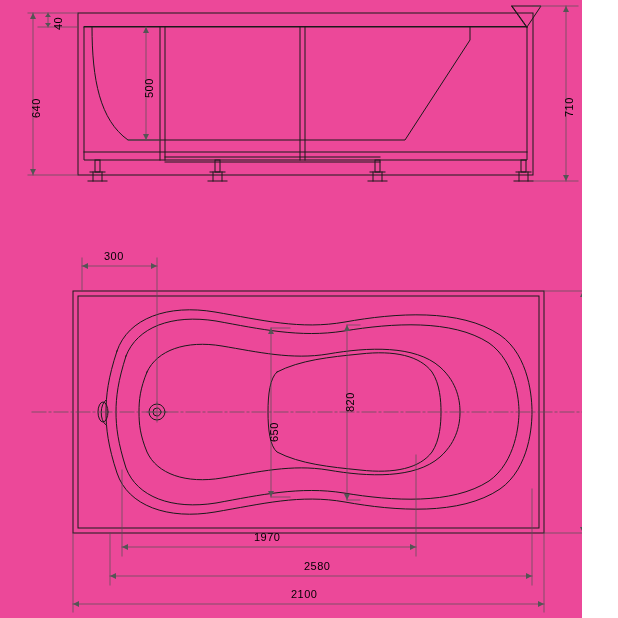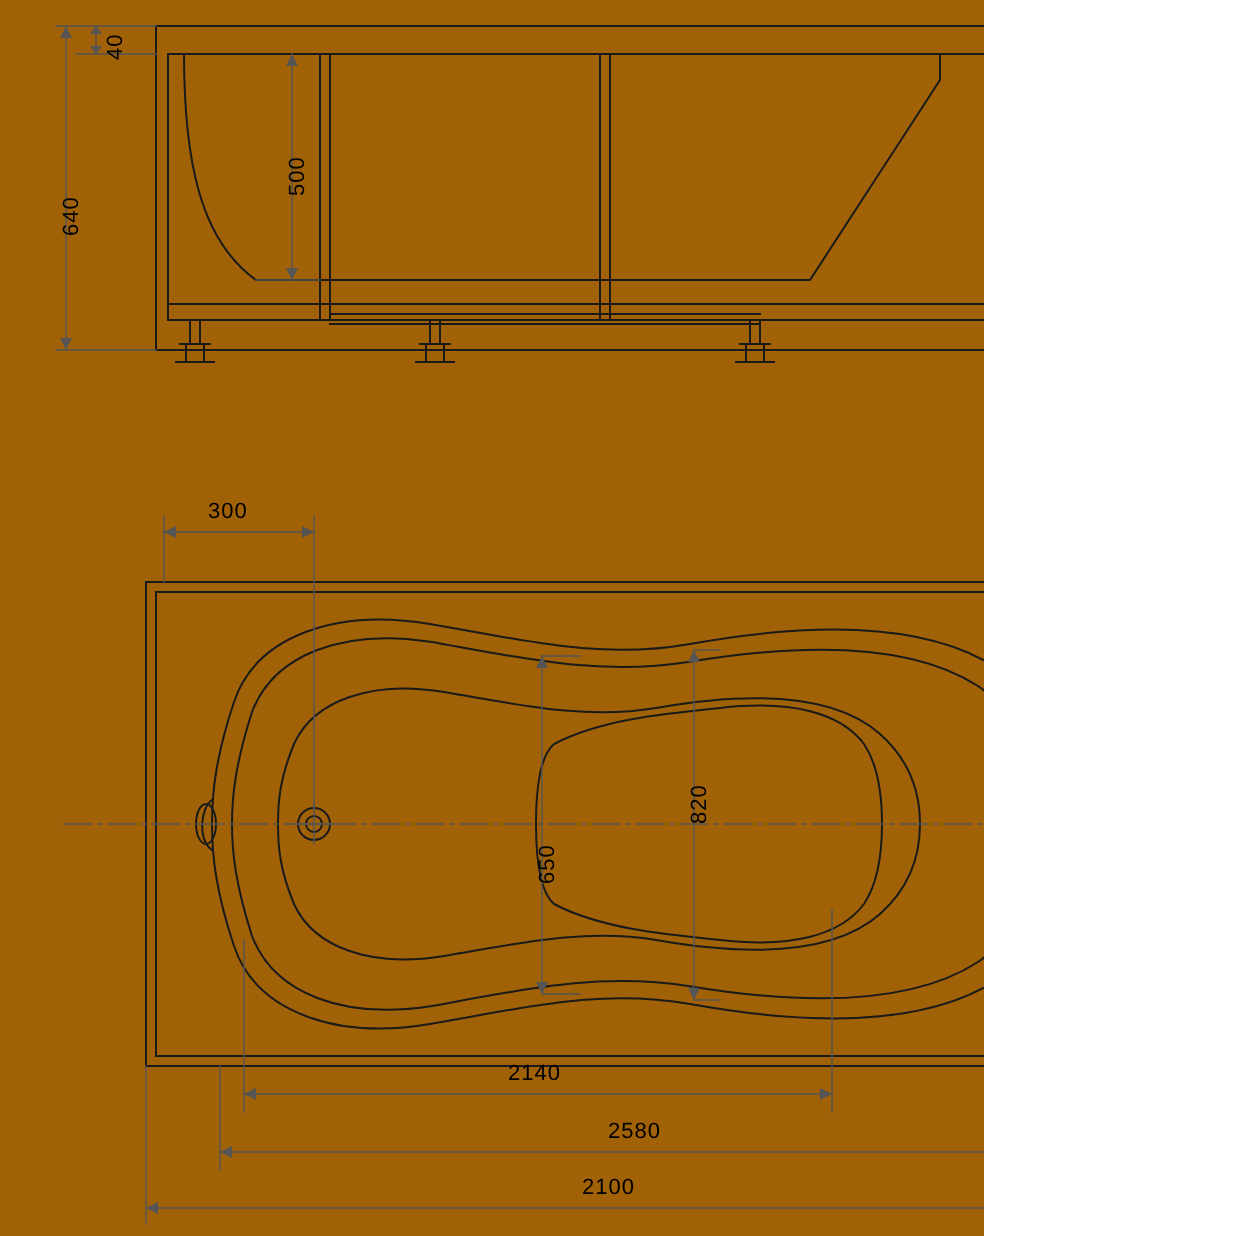--- a/index.html
+++ b/index.html
@@ -5,23 +5,23 @@
   html, body {
     margin: 0;
     padding: 0;
     background: #ffffff;
   }
   body {
     font-family: "Liberation Sans", sans-serif;
   }
   #sheet {
     position: relative;
-    width: 492px;
+    width: 582px;
     height: 618px;
-    background: #a16207;
+    background: #ec4899;
     overflow: hidden;
   }
   svg.drawing {
     position: absolute;
     left: 0;
     top: 0;
     width: 618px;
     height: 618px;
   }
   .dim-label {
@@ -240,19 +240,19 @@
   <div class="dim-label vert" style="left:563px; top:117px; transform:rotate(-90deg);">710</div>
 
   <div class="dim-label" style="left:104px; top:250px;">300</div>
 
   <div class="dim-label vert" style="left:344px; top:412px; transform:rotate(-90deg);">820</div>
 
   <div class="dim-label vert" style="left:268px; top:442px; transform:rotate(-90deg);">650</div>
 
   <div class="dim-label vert" style="left:580px; top:425px; transform:rotate(-90deg);">900</div>
 
-  <div class="dim-label" style="left:254px; top:531px;">2140</div>
+  <div class="dim-label" style="left:254px; top:531px;">1970</div>
 
   <div class="dim-label" style="left:304px; top:560px;">2580</div>
 
   <div class="dim-label" style="left:291px; top:588px;">2100</div>
 
 </div>
 
 </body></html>

